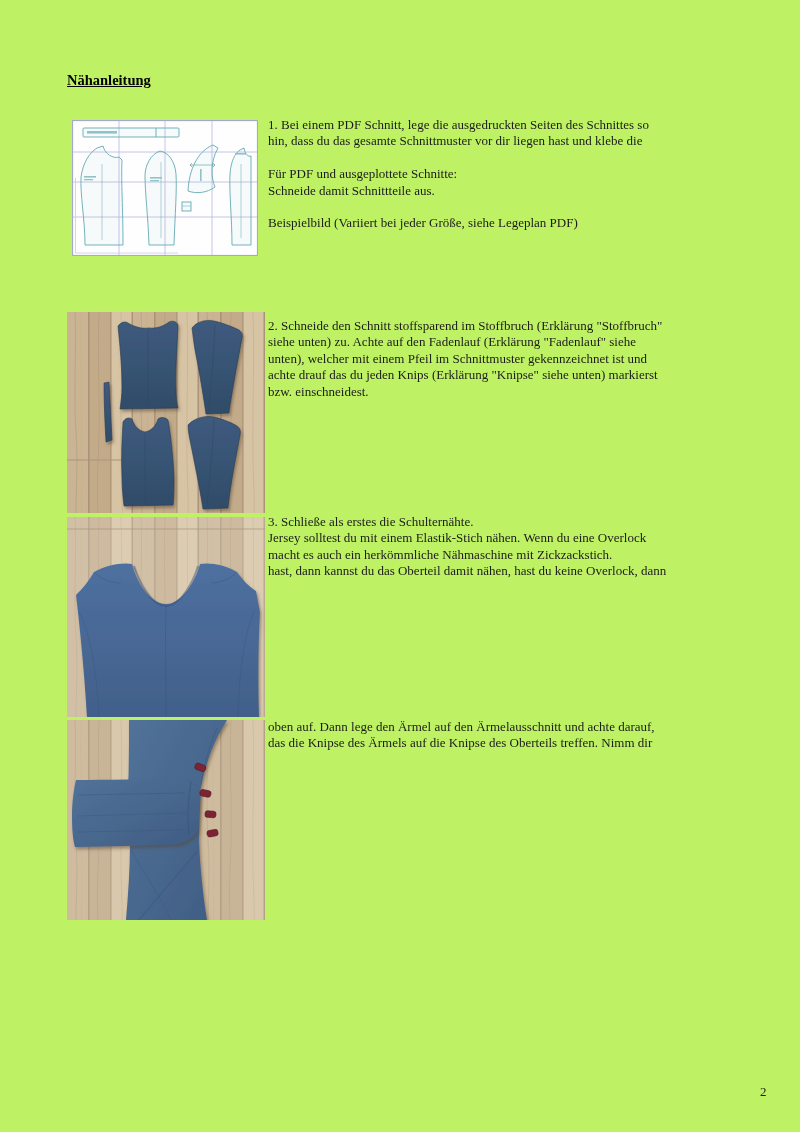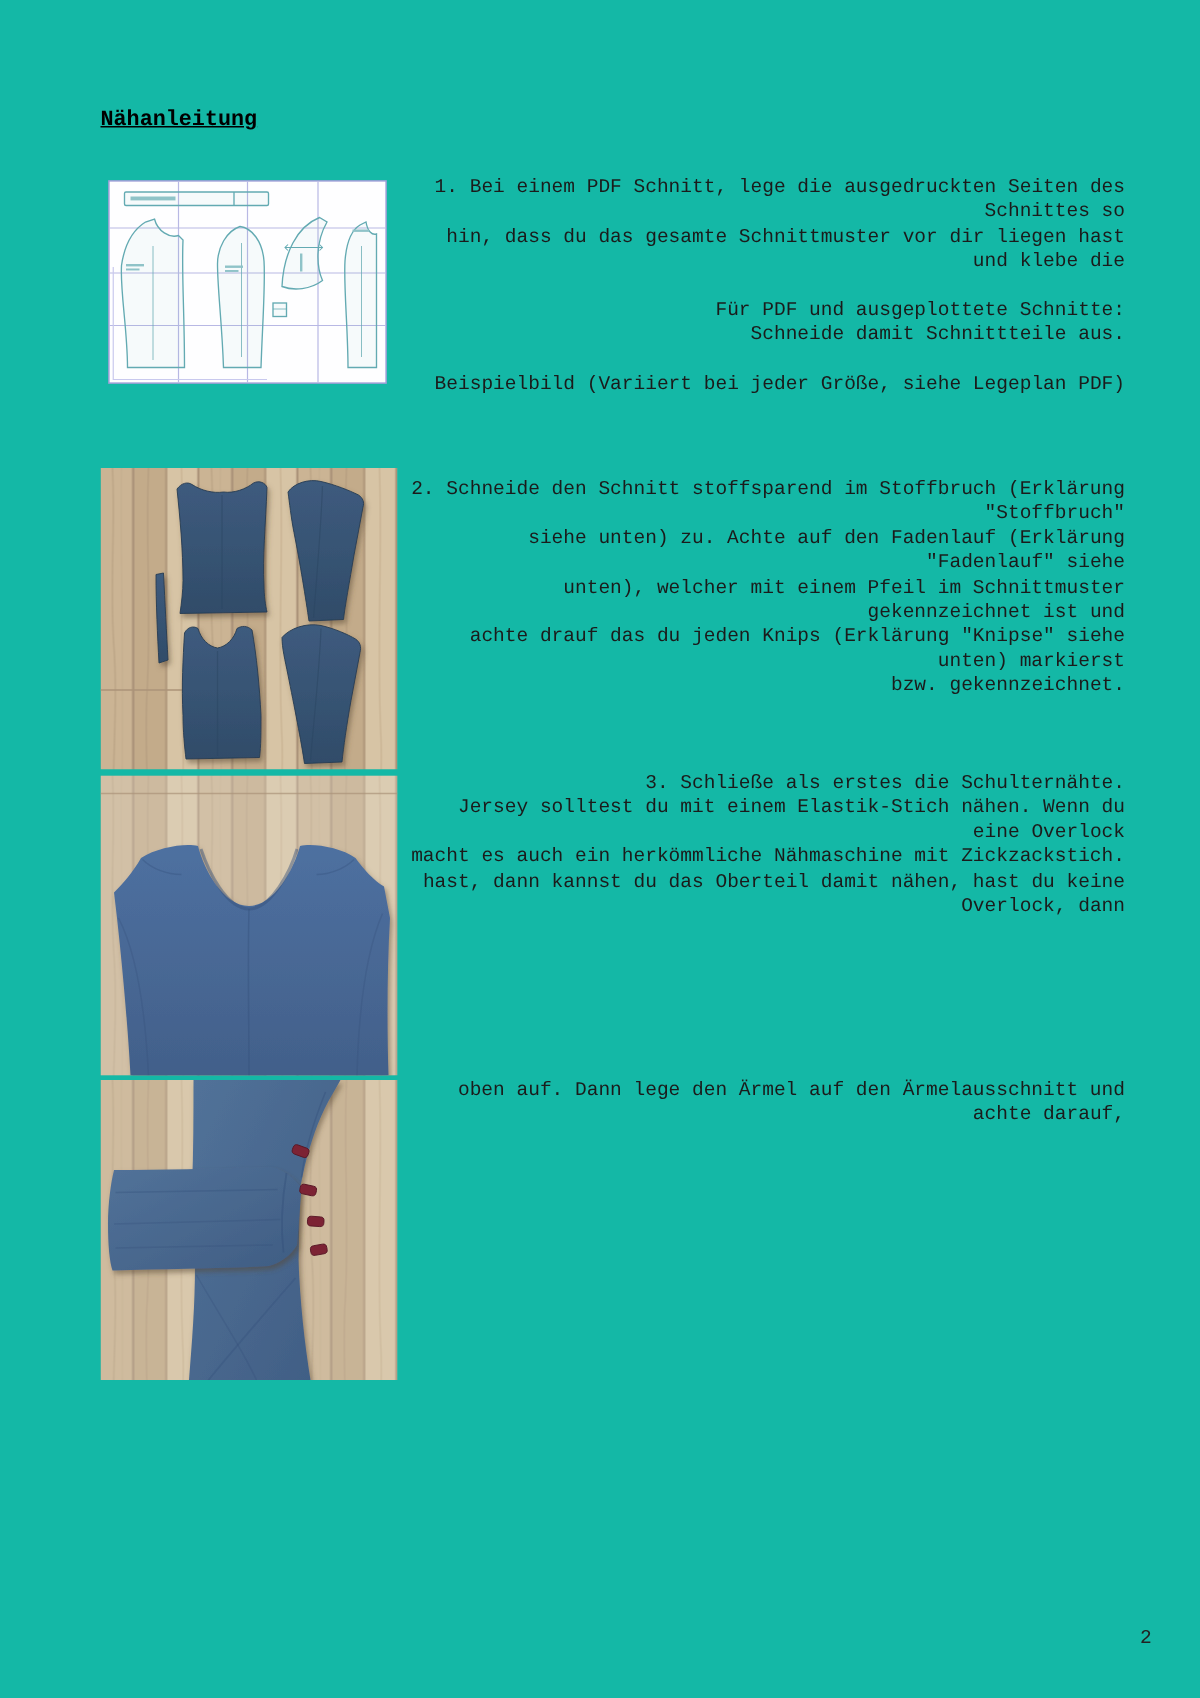--- a/index.html
+++ b/index.html
@@ -1,25 +1,25 @@
 <!DOCTYPE html>
 <html><head>
 <meta charset="utf-8">
 <style>
   html,body{margin:0;padding:0;background:#ffffff;}
   .page{
-    position:relative;width:800px;height:1132px;background:#14b8a6;overflow:hidden;
-    font-family:Liberation Mono, monospace;color:#1c1c1c;
+    position:relative;width:800px;height:1132px;background:#bef264;overflow:hidden;
+    font-family:Liberation Serif, serif;color:#1c1c1c;
   }
   .title{
     position:absolute;left:67px;top:72px;
     font-size:14.5px;font-weight:bold;text-decoration:underline;color:#000;
   }
   .step-text{position:absolute;left:268px;width:482px;font-size:13px;line-height:16.4px;color:#1b1b1b;}
-  .ln{min-height:16.4px;white-space:pre-wrap;text-align:right;}
+  .ln{min-height:16.4px;white-space:pre-wrap;}
   figure.fig{position:absolute;margin:0;padding:0;}
   figure.fig svg{display:block;width:100%;height:100%;}
   .page-number{position:absolute;left:760px;top:1084px;font-size:13px;color:#222;}
 </style>
 </head>
 <body>
 
 <svg width="0" height="0" style="position:absolute" aria-hidden="true">
   <defs>
     <pattern id="wood" patternUnits="userSpaceOnUse" width="66" height="240">
@@ -132,21 +132,21 @@
         <path d="M147,107 C146,135 142,170 140,195"></path>
       </g>
     </svg>
   </figure>
 
   <div class="step-text" style="top:318px">
     <div class="ln">2. Schneide den Schnitt stoffsparend im Stoffbruch (Erklärung "Stoffbruch"</div>
     <div class="ln">siehe unten) zu. Achte auf den Fadenlauf (Erklärung "Fadenlauf" siehe</div>
     <div class="ln">unten), welcher mit einem Pfeil im Schnittmuster gekennzeichnet ist und</div>
     <div class="ln">achte drauf das du jeden Knips (Erklärung "Knipse" siehe unten) markierst</div>
-    <div class="ln">bzw. gekennzeichnet.</div>
+    <div class="ln">bzw. einschneidest.</div>
   </div>
 
   <figure class="fig" style="left:67px;top:517px;width:198px;height:200px">
     <svg viewBox="0 0 198 200" preserveAspectRatio="none">
       <rect width="198" height="200" fill="url(#wood)"></rect>
       <rect width="198" height="200" fill="#e4ddcf" opacity="0.30"></rect>
       <line x1="0" y1="12" x2="198" y2="12" stroke="#ab9379" stroke-width="1" opacity="0.7"></line>
       <g filter="url(#sh)">
         <path fill="url(#fabMid)" d="M27,55 C38,48 56,45 65,47 C69,63 82,87 99,87 C116,87 129,62 133,47 C142,45 160,48 170,55 C175,62 182,70 189,74 L193,95 C191,130 191,168 192,200 L20,200 C18,162 13,110 9,78 C15,72 22,64 27,55 Z"></path>
       </g>
@@ -191,17 +191,18 @@
         <rect x="128" y="44" width="11" height="6.5" rx="2.5" transform="rotate(20 133 47)"></rect>
         <rect x="133" y="70" width="11" height="6.5" rx="2.5" transform="rotate(12 138 73)"></rect>
         <rect x="138" y="91" width="11" height="6.5" rx="2.5" transform="rotate(4 143 94)"></rect>
         <rect x="140" y="110" width="11" height="6.5" rx="2.5" transform="rotate(-10 145 113)"></rect>
       </g>
     </svg>
   </figure>
 
   <div class="step-text" style="top:719px">
     <div class="ln">oben auf. Dann lege den Ärmel auf den Ärmelausschnitt und achte darauf,</div>
+    <div class="ln">das die Knipse des Ärmels auf die Knipse des Oberteils treffen. Nimm dir</div>
   </div>
 
   <div class="page-number">2</div>
 
 </div>
 
 </body></html>

